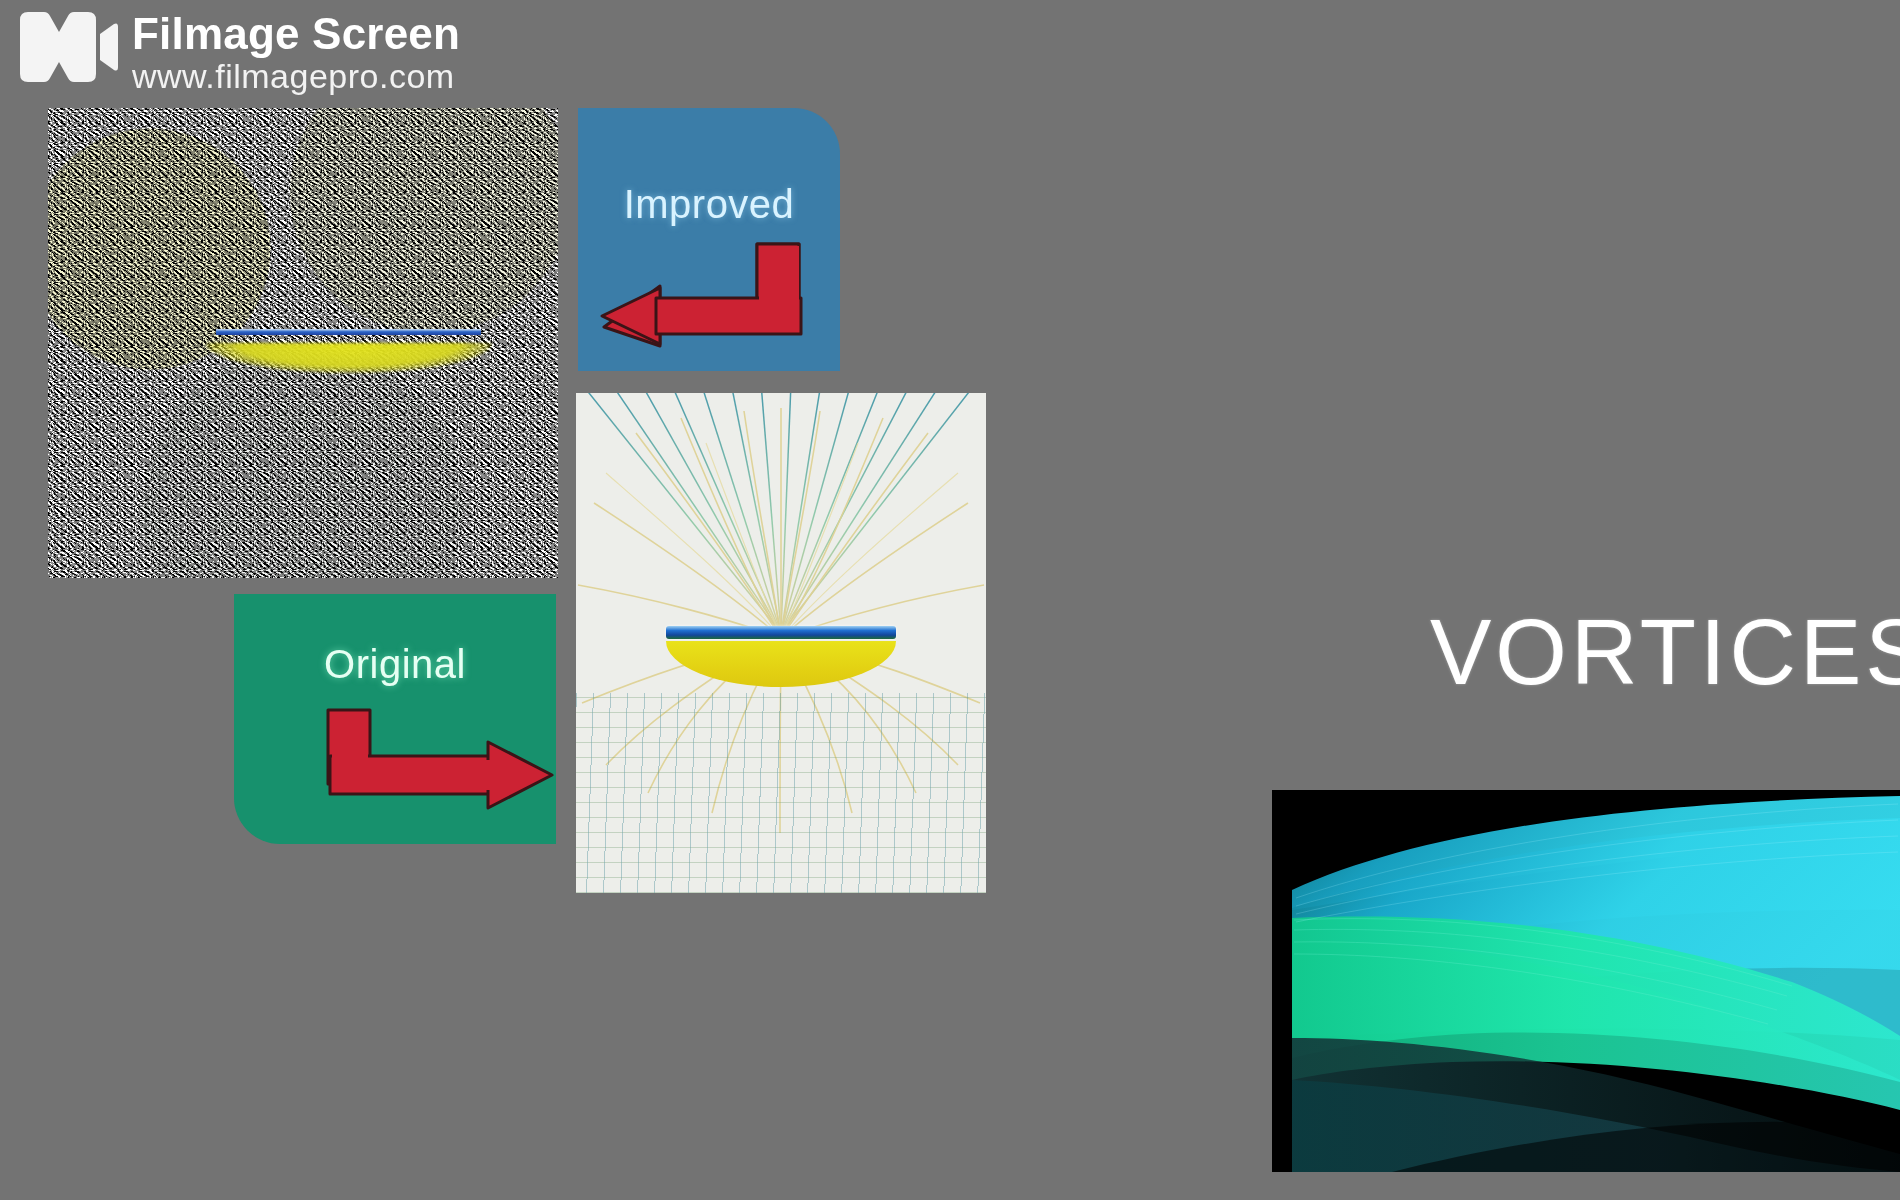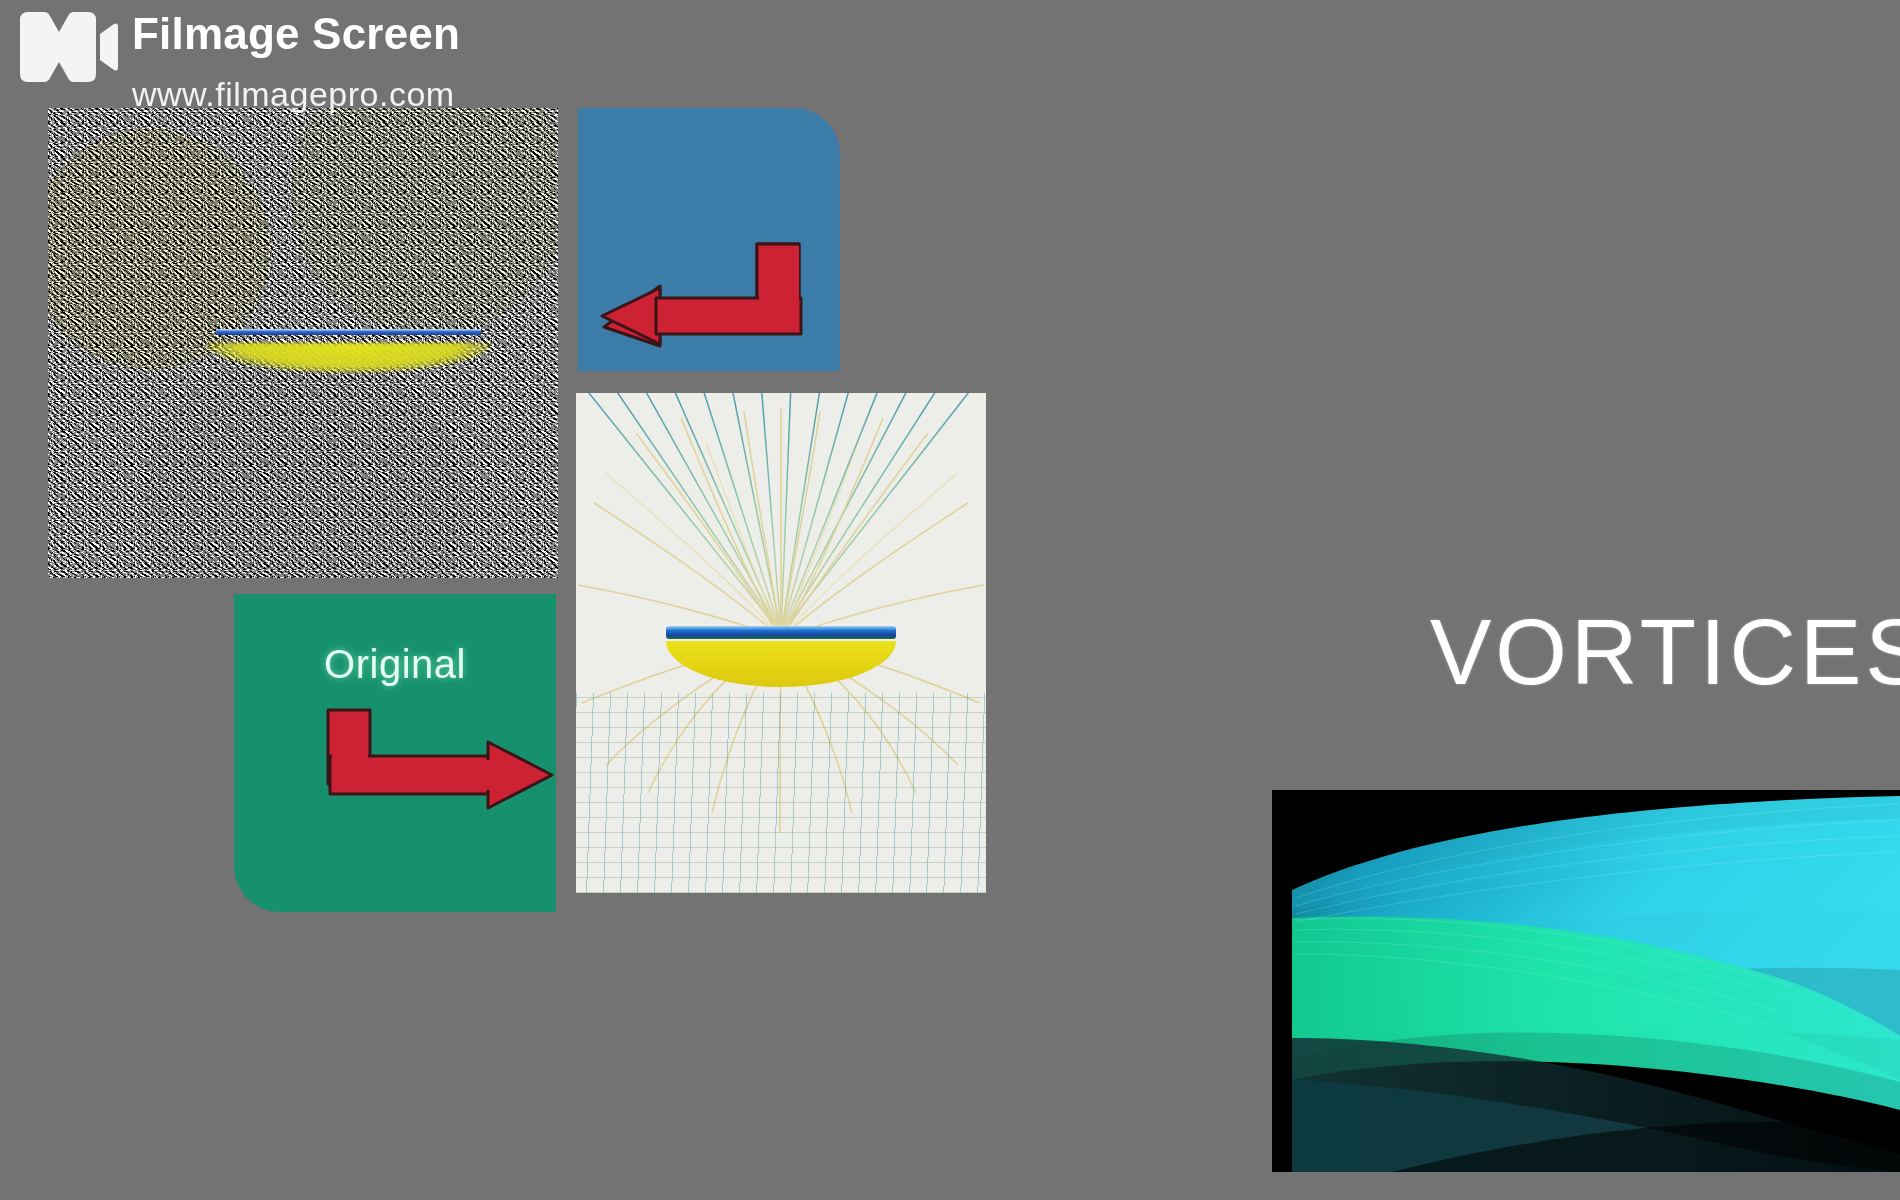--- a/index.html
+++ b/index.html
@@ -22,21 +22,21 @@
     z-index:40;
   }
   #wm-logo { width:104px; height:78px; display:block; flex:0 0 auto; }
   #wm-text { display:flex; flex-direction:column; line-height:1.0; padding-top:4px; }
   #wm-title {
     color:#ffffff; font-size:44px; font-weight:700;
     letter-spacing:0.2px; white-space:nowrap;
   }
   #wm-url {
     color:#f2f2f2; font-size:34px; font-weight:400;
-    letter-spacing:0.5px; white-space:nowrap; margin-top:21px;
+    letter-spacing:0.5px; white-space:nowrap; margin-top:3px;
   }
 
   
   #noisy-panel {
     position:absolute; left:48px; top:108px;
     width:510px; height:470px;
     background:#e8e9e0;
     overflow:hidden;
   }
   .noise-layer { position:absolute; inset:0; }
@@ -91,21 +91,21 @@
     text-align:center;
     color:#d9f3ff; font-size:40px; font-weight:400;
     letter-spacing:0.5px;
     text-shadow:0 0 6px rgba(170,225,255,.55);
   }
   #improved-arrow { position:absolute; left:16px; top:132px; width:230px; height:110px; }
 
   
   #original-panel {
     position:absolute; left:234px; top:594px;
-    width:322px; height:318px;
+    width:322px; height:250px;
     background:#17916d;
     border-radius:0 0 0 46px;
     z-index:20;
   }
   #original-label {
     position:absolute; left:0; right:0; top:48px;
     text-align:center;
     color:#e6fff3; font-size:40px; font-weight:400;
     letter-spacing:0.5px;
     text-shadow:0 0 7px rgba(150,255,210,.6);
@@ -176,20 +176,21 @@
 
   <div id="noisy-panel">
     <div class="noise-layer noise-a"></div>
     <div class="noise-layer noise-b"></div>
     <div class="noise-layer noise-c"></div>
     <div id="noisy-dish"></div>
     <div id="noisy-foil"></div>
   </div>
 
   <div id="improved-panel">
+    <div id="improved-label">Improved</div>
     <svg id="improved-arrow" viewBox="0 0 230 110">
       <path d="M163 4 L205 4 L205 74 L66 74 L66 46 L10 87 L66 106 L66 81 L163 81 Z" fill="#cc2233" stroke="#3a1417" stroke-width="3" stroke-linejoin="round"></path>
       <path d="M163 4 L205 4 L205 77 L62 77 L62 50 L8 87 L62 104 L62 80" fill="none" stroke="#3a1417" stroke-width="0"></path>
       <polygon points="205,4 205,77 163,77 163,4" fill="#cc2233" stroke="#3a1417" stroke-width="3" stroke-linejoin="round"></polygon>
       <polygon points="66,48 66,104 8,76" fill="#cc2233" stroke="#3a1417" stroke-width="3" stroke-linejoin="round"></polygon>
       <rect x="62" y="58" width="145" height="36" fill="#cc2233" stroke="#3a1417" stroke-width="3" stroke-linejoin="round"></rect>
       <rect x="165" y="6" width="40" height="60" fill="#cc2233"></rect>
     </svg>
   </div>
 

